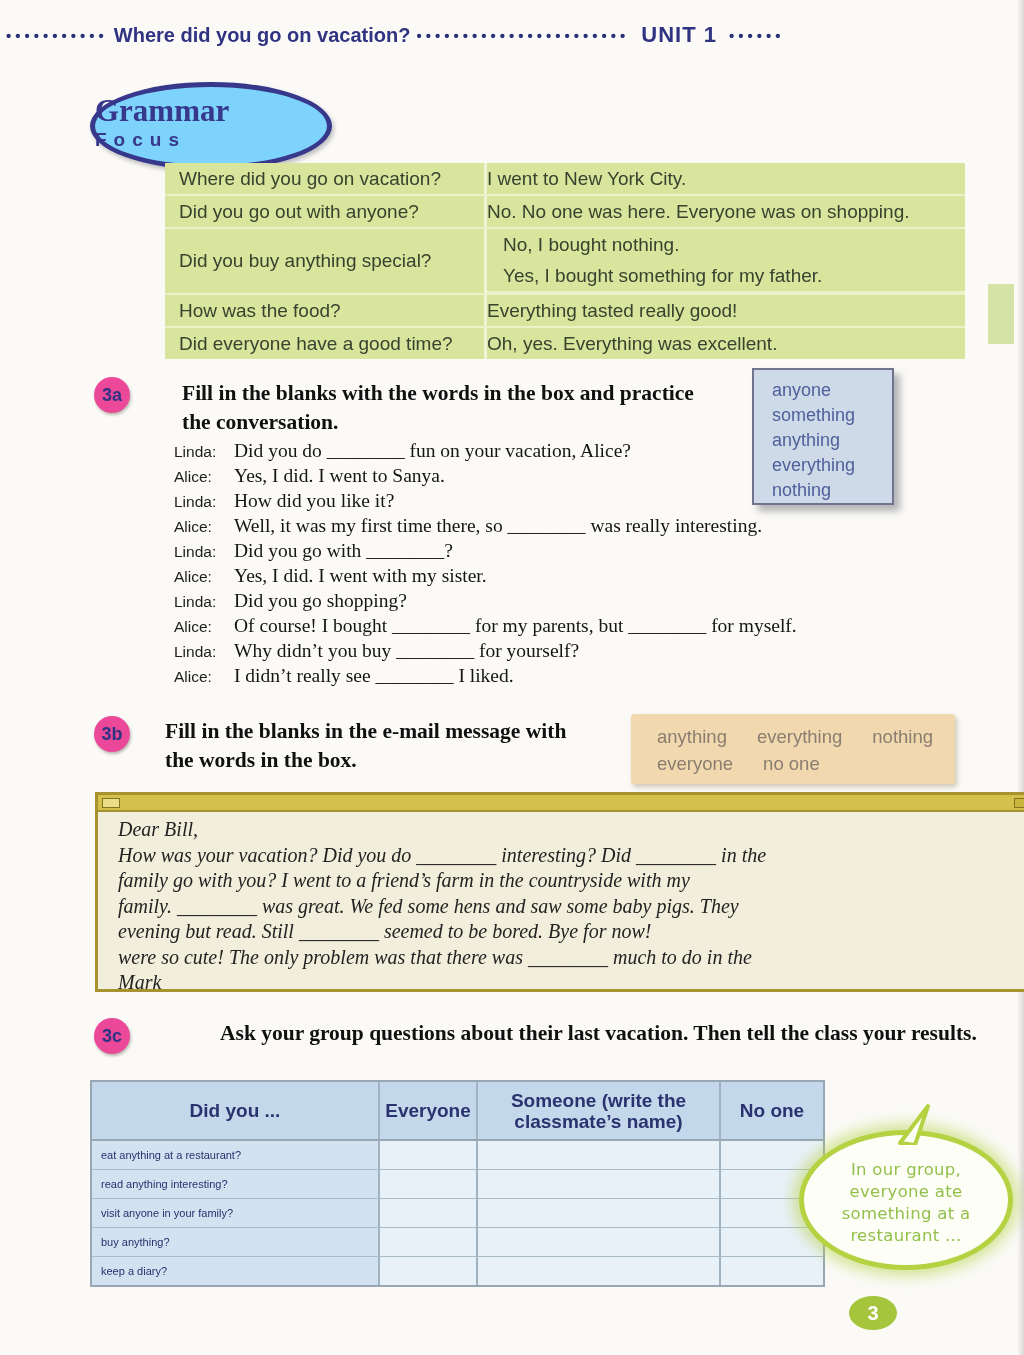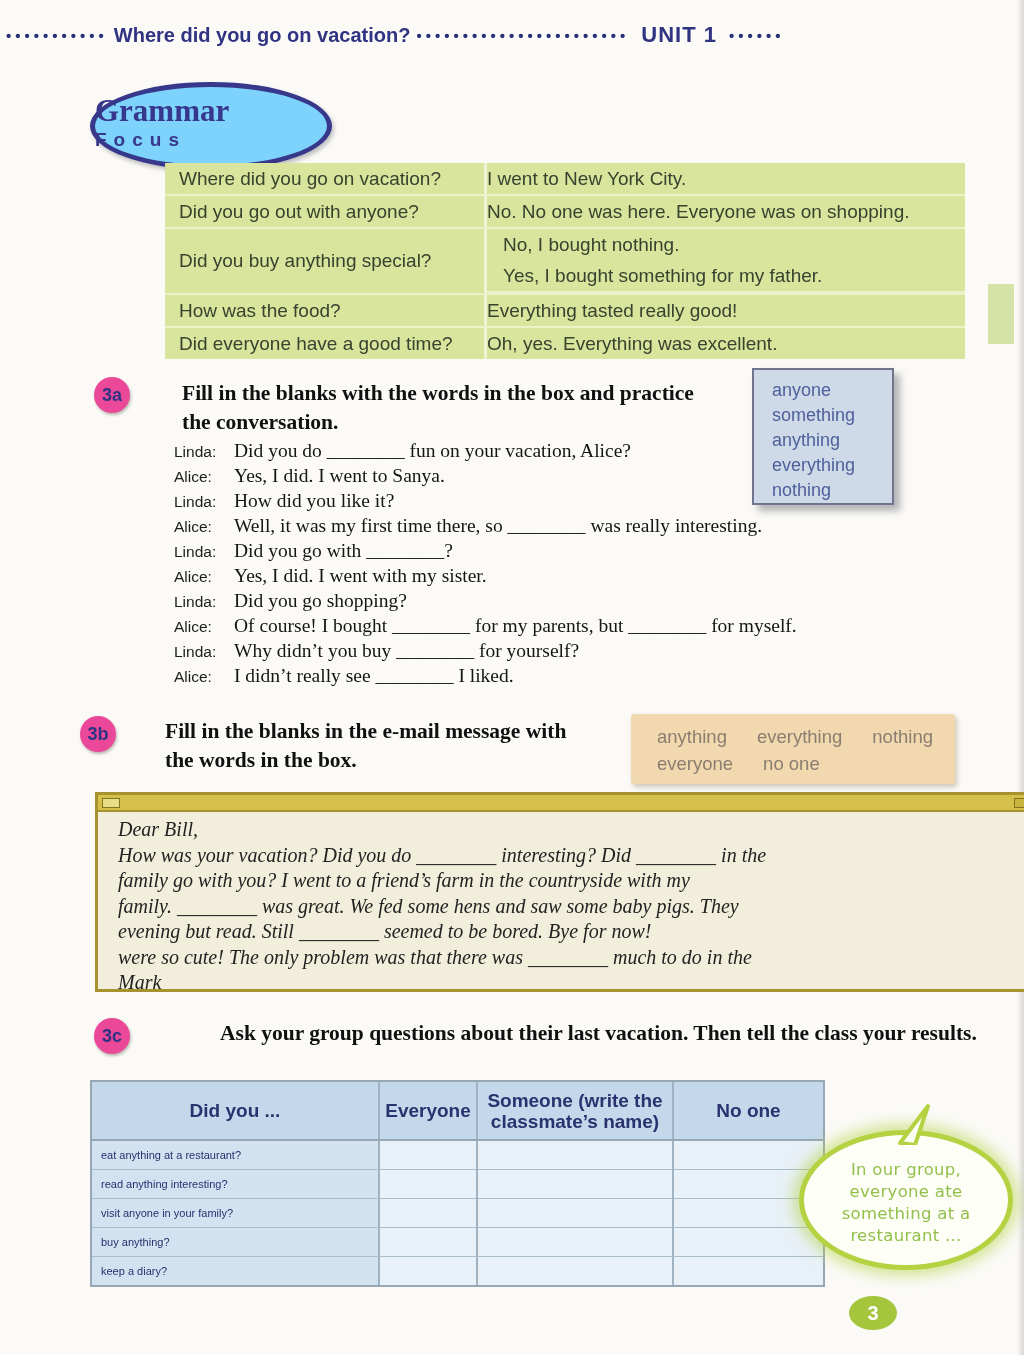--- a/index.html
+++ b/index.html
@@ -100,21 +100,21 @@
     font-weight:bold; font-size:19px; color:#2a336f; line-height:21px;
     border-right:2px solid #9fb3c2; box-sizing:border-box; }
   .sv-hcell:last-child { border-right:none; }
   .sv-row { display:flex; height:28px; border-bottom:1px solid #a9bcc9; }
   .sv-row:last-child { border-bottom:none; }
   .sv-q { width:288px; background:#d2e2f0; color:#27316e; font-size:11px;
     display:flex; align-items:center; padding-left:9px; box-sizing:border-box;
     border-right:2px solid #9fb3c2; flex-shrink:0; }
   .sv-c { background:#e9f1f8; border-right:2px solid #9fb3c2; box-sizing:border-box; }
   .sv-c:last-child { border-right:none; }
-  .w2 { width:98px; flex-shrink:0; } .w3 { width:196px; flex-shrink:0; } .w4 { flex:1; }
+  .w2 { width:98px; flex-shrink:0; } .w3 { width:243px; flex-shrink:0; } .w4 { flex:1; }
 
   
   .bubble { position:absolute; left:799px; top:1130px; width:214px; height:140px;
     background:#fdfff6; border:5px solid #b5d243; border-radius:50%;
     box-shadow:0 0 14px 6px rgba(181,210,67,.55); box-sizing:border-box;
     text-align:center; z-index:5; }
   .bubble-text { margin-top:24px; font-family:"DejaVu Sans", sans-serif; font-size:16.5px;
     line-height:22px; color:#93bf4b; letter-spacing:.3px; }
   .bubble-tail { position:absolute; top:-32px; left:88px; }
 
@@ -217,21 +217,21 @@
     <div class="cline">
       <span class="spk">Linda:</span>
       <span class="dlg">Why didn’t you buy ________ for yourself?</span>
     </div>
     <div class="cline">
       <span class="spk">Alice:</span>
       <span class="dlg">I didn’t really see ________ I liked.</span>
     </div>
   </div>
 
-  <div class="badge" style="left:80px; top:716px;">3b</div>
+  <div class="badge" style="left:94px; top:716px;">3b</div>
   <div class="heading" style="left:165px; top:717px; width:410px;">Fill in the blanks in the e-mail message with the words in the box.</div>
 
   <div class="wordbox-b">
     <div class="row">
       <span>anything</span>
       <span>everything</span>
       <span>nothing</span>
     </div>
     <div class="row">
       <span>everyone</span>

